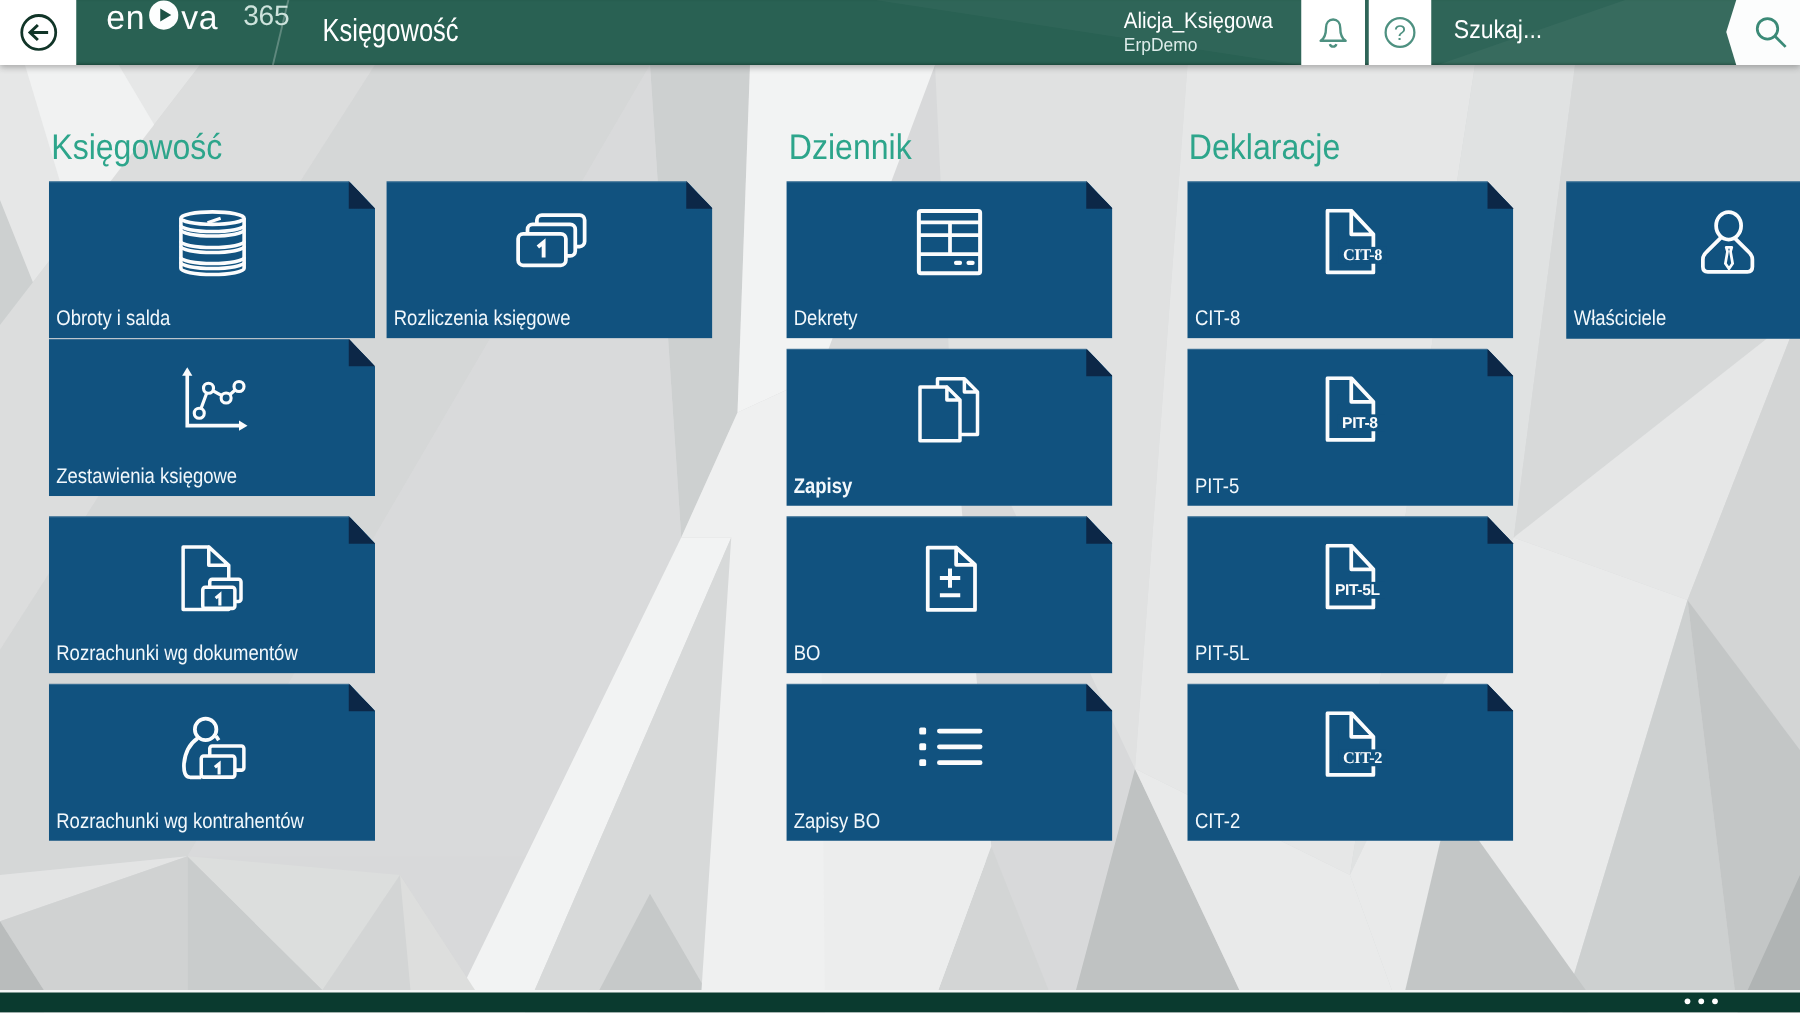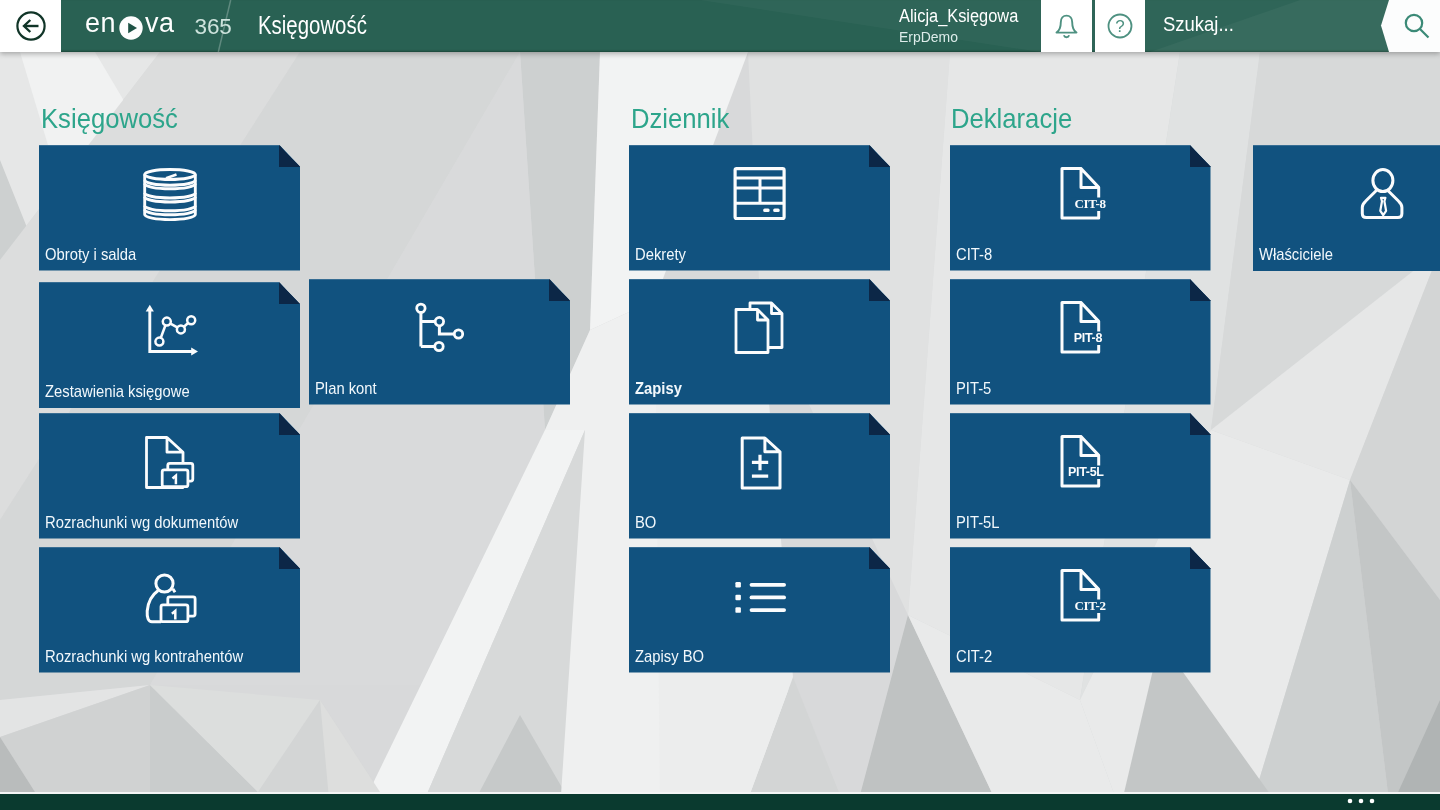--- a/index.html
+++ b/index.html
@@ -7,21 +7,21 @@
   html,body { width:1440px; height:810px; overflow:hidden; background:#dcdddd;
     font-family:"Liberation Sans", sans-serif; }
   #stage { position:relative; width:1440px; height:810px; overflow:hidden; }
   #bg { position:absolute; left:0; top:0; }
 
   
   #hdr { position:absolute; left:0; top:0; width:1440px; height:52px;
     background:#296153; box-shadow:0 2px 5px rgba(70,70,70,.4), inset 0 -1px 2px rgba(0,20,10,.35); }
   #backbox { position:absolute; left:0; top:0; width:61px; height:52px; background:#fff; }
   #hdr .hfacet { position:absolute; left:0; top:0; }
-  #logo { position:absolute; left:85px; top:0; height:40px; display:flex; align-items:flex-end; }
+  #logo { position:absolute; left:85px; top:0; height:40px; display:flex; align-items:flex-start; }
   #logo .t1 { color:#fdfefe; font-size:27px; letter-spacing:0.5px; position:relative; top:-1px;}
   #logo .t365 { color:#cde3dc; font-size:22.5px; letter-spacing:-0.2px; margin-left:20px; position:relative; top:0px;}
   #htitle { position:absolute; left:258px; top:10.5px; color:#fff; font-size:25.5px; font-weight:400; transform:scaleX(.8); transform-origin:left top;}
   #user { position:absolute; left:899px; top:0; color:#fff; }
   #user .l1 { position:absolute; left:0; top:5.5px; font-size:18px; transform:scaleX(.91); transform-origin:left top; white-space:nowrap;}
   #user .l2 { position:absolute; left:0; top:27.5px; font-size:15px; color:#ddecea; transform:scaleX(.93); transform-origin:left top; white-space:nowrap;}
   .hbox { position:absolute; top:0; height:52px; background:#fff; }
   #box-bell { left:1041px; width:51px; }
   #box-q { left:1095px; width:50px; }
   #szukaj { position:absolute; left:1163px; top:12px; color:#fff; font-size:20.5px; transform:scaleX(.9); transform-origin:left top;}
@@ -152,21 +152,21 @@
         <path d="M4.7,26 A25.3,5 0 0 0 55.3,26"></path>
         <path d="M4.7,30 A25.3,5 0 0 0 55.3,30"></path>
         <path d="M4.7,38.8 A25.3,5 0 0 0 55.3,38.8"></path>
         <path d="M4.7,42.8 A25.3,5 0 0 0 55.3,42.8"></path>
       </g>
       <path d="M26,11.2 L36.5,7.6" stroke="#fbfcfd" stroke-width="2.6" fill="none"></path>
     </svg>
     <span class="tlabel">Obroty i salda</span>
       <i class="fold"></i>
   </div>
-  <div class="tile" style="left:39px; top:282px;">
+  <div class="tile" style="left:39px; top:271px;">
     <svg class="ticon" width="60" height="58" viewBox="0 0 60 58">
       <g stroke="#fbfcfd" stroke-width="2.9" fill="none">
         <path d="M9.8,5 V47.5 H52"></path>
       </g>
       <polygon points="5.7,7.6 13.9,7.6 9.8,0.8" fill="#fbfcfd"></polygon>
       <polygon points="51.2,43.4 51.2,51.6 58,47.5" fill="#fbfcfd"></polygon>
       <path d="M19.4,37.6 L26.8,17.6 L40.9,25.4 L51.2,16.2" stroke="#fbfcfd" stroke-width="2.6" fill="none"></path>
       <g fill="#11527f" stroke="#fbfcfd" stroke-width="2.5">
         <circle cx="19.4" cy="37.6" r="4"></circle>
         <circle cx="26.8" cy="17.6" r="4"></circle>
@@ -193,36 +193,30 @@
       <path d="M18.2,21.5 C12.5,25.5 8,33 7.2,42 Q6.6,52.6 12,52.8 L21,52.8" fill="none" stroke="#fbfcfd" stroke-width="3"></path>
       <path d="M32.8,19.8 L35,23.2" stroke="#fbfcfd" stroke-width="3" fill="none"></path>
       <rect x="27.8" y="27.8" width="27.3" height="19.3" rx="2" fill="#11527f" stroke="#fbfcfd" stroke-width="2.8"></rect>
       <rect x="21" y="35.8" width="26.9" height="16.9" rx="2" fill="#11527f" stroke="#fbfcfd" stroke-width="2.8"></rect>
       <path d="M31.9,44.8 L35.3,42 L35.3,50.6" fill="none" stroke="#fbfcfd" stroke-width="2.5"></path>
     </svg>
     <span class="tlabel">Rozrachunki wg kontrahentów</span>
       <i class="fold"></i>
   </div>
 
-  <div class="tile" style="left:309px; top:278.5px;">
-    <svg class="ticon" width="60" height="58" viewBox="0 0 60 58">
-      <g stroke="#fbfcfd" stroke-width="3" fill="none">
-        <path d="M10.9,11.5 V45.5"></path>
-        <path d="M10.9,20.6 H25.2"></path>
-        <path d="M29.4,24.8 V33 H44.3"></path>
-        <path d="M10.9,45.5 H24.8"></path>
-      </g>
-      <g fill="#11527f" stroke="#fbfcfd" stroke-width="2.8">
-        <circle cx="10.9" cy="7.3" r="4.2"></circle>
-        <circle cx="29.4" cy="20.6" r="4.2"></circle>
-        <circle cx="48.5" cy="33" r="4.2"></circle>
-        <circle cx="29" cy="45.5" r="4.2"></circle>
-      </g>
-    </svg>
-    <span class="tlabel">Plan kont</span>
+  <div class="tile" style="left:309px; top:144.5px;">
+    <svg class="ticon" width="60" height="58" viewBox="0 0 60 58">
+      <g fill="#11527f" stroke="#fbfcfd" stroke-width="3">
+        <rect x="19.5" y="5" width="38.2" height="25.2" rx="4"></rect>
+        <rect x="12" y="12.5" width="38.2" height="25.2" rx="4"></rect>
+        <rect x="4.5" y="20" width="38.2" height="25.2" rx="4"></rect>
+      </g>
+      <path d="M20.3,30.6 L24.9,26.8 L24.9,39" fill="none" stroke="#fbfcfd" stroke-width="3.1"></path>
+    </svg>
+    <span class="tlabel">Rozliczenia księgowe</span>
       <i class="fold"></i>
   </div>
 
   <div class="tile" style="left:629px; top:144.5px;">
     <svg class="ticon" width="60" height="58" viewBox="0 0 60 58">
       <rect x="5.1" y="1.7" width="49" height="49.8" rx="1.5" fill="none" stroke="#fbfcfd" stroke-width="3.2"></rect>
       <g stroke="#fbfcfd" stroke-width="3" fill="none">
         <path d="M5.1,10.9 H54.1"></path>
         <path d="M5.1,21 H54.1"></path>
         <path d="M5.1,36.2 H54.1"></path>

